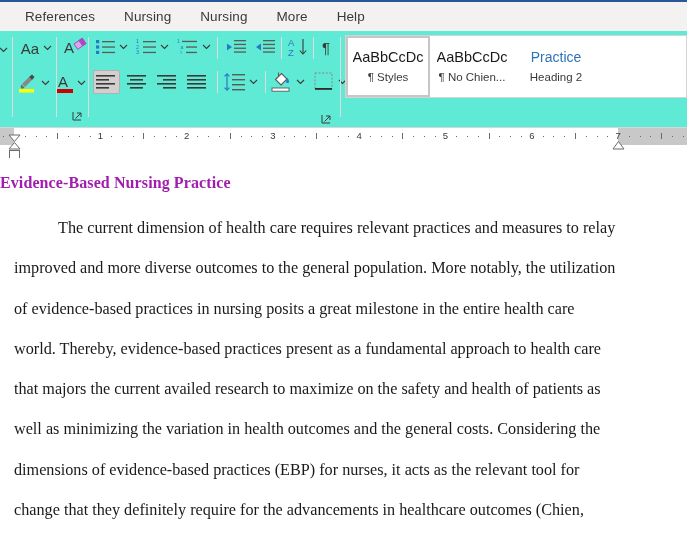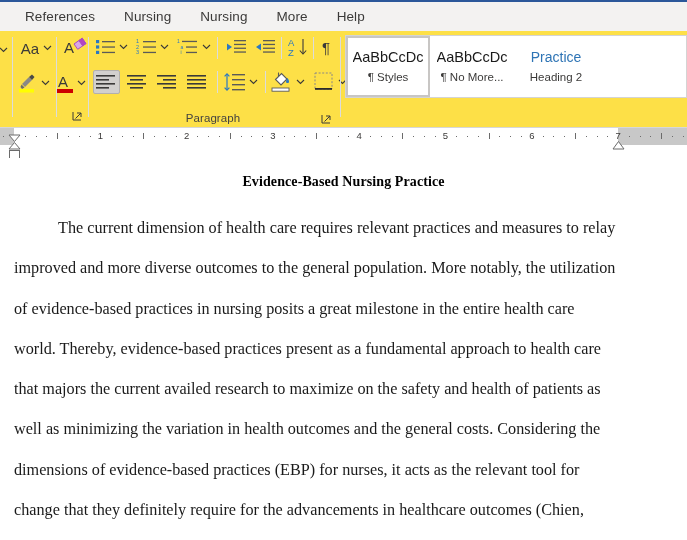--- a/index.html
+++ b/index.html
@@ -52,21 +52,21 @@
     border-radius: 2px;
     cursor: default;
   }
 
   
   .ribbon {
     position: absolute;
     top: 31px; left: 0;
     width: 687px;
     height: 97px;
-    background: #fde047;
+    background: #5eead4;
     border-bottom: 1px solid #d7d7d7;
     box-sizing: border-box;
   }
   .rgroup {
     position: absolute;
     top: 0;
     height: 96px;
   }
   .rgroup-sep {
     position: absolute;
@@ -220,25 +220,25 @@
     width: 687px;
     height: 382px;
     background: #ffffff;
     overflow: hidden;
   }
   .doc-title {
     position: absolute;
     top: 16px;
     left: 0;
     width: 687px;
-    text-align: center;
+    text-align: left;
     font-family: "Liberation Serif", serif;
     font-weight: bold;
-    font-size: 14px;
-    color: #000000;
+    font-size: 16px;
+    color: #a21caf;
     letter-spacing: 0.1px;
   }
   .doc-body {
     position: absolute;
     top: 50px;
     left: 14px;
     width: 604px;
     font-family: "Liberation Serif", serif;
     font-size: 16.2px;
     color: #1a1a1a;
@@ -499,42 +499,41 @@
           <rect x="3" y="3" width="17" height="16" fill="none" stroke="#8a8886" stroke-width="1" stroke-dasharray="2,1.6"></rect>
           <rect x="3" y="18" width="17" height="1.8" fill="#2b2b2b"></rect>
         </svg>
       </div>
       <div class="chev" style="left:248px; top:42px;">
         <svg width="11" height="18" viewBox="0 0 11 18">
             <path d="M2 7 L5.5 10.5 L9 7" stroke="#3b3a39" stroke-width="1.1" fill="none"></path>
           </svg>
       </div>
 
-      <div class="grp-label">Paragraph</div>
       <div class="dialog-launcher" style="left:232px; bottom:5px;">
         <svg width="11" height="11" viewBox="0 0 11 11">
           <path d="M1 1 L1 9 L9 9" stroke="#3b3a39" stroke-width="1" fill="none"></path>
           <path d="M9 2 L3.5 7.5 M9 2 L9 6 M9 2 L5 2" stroke="#3b3a39" stroke-width="1" fill="none"></path>
         </svg>
       </div>
     </div>
 
     <div class="rgroup-sep" style="left:340px; top:6px;"></div>
 
     <div class="rgroup" style="left:341px; width:346px;">
       <div class="styles-gallery" style="left:4px;">
 
         <div class="style-cell sel">
           <div class="style-prev">AaBbCcDc</div>
           <div class="style-name">¶ Styles</div>
         </div>
 
         <div class="style-cell">
           <div class="style-prev">AaBbCcDc</div>
-          <div class="style-name">¶ No More...</div>
+          <div class="style-name">¶ No Chien...</div>
         </div>
 
 
         <div class="style-cell">
           <div class="style-prev h2">Practice</div>
           <div class="style-name">Heading 2</div>
         </div>
 
         <div class="style-cell">
           

